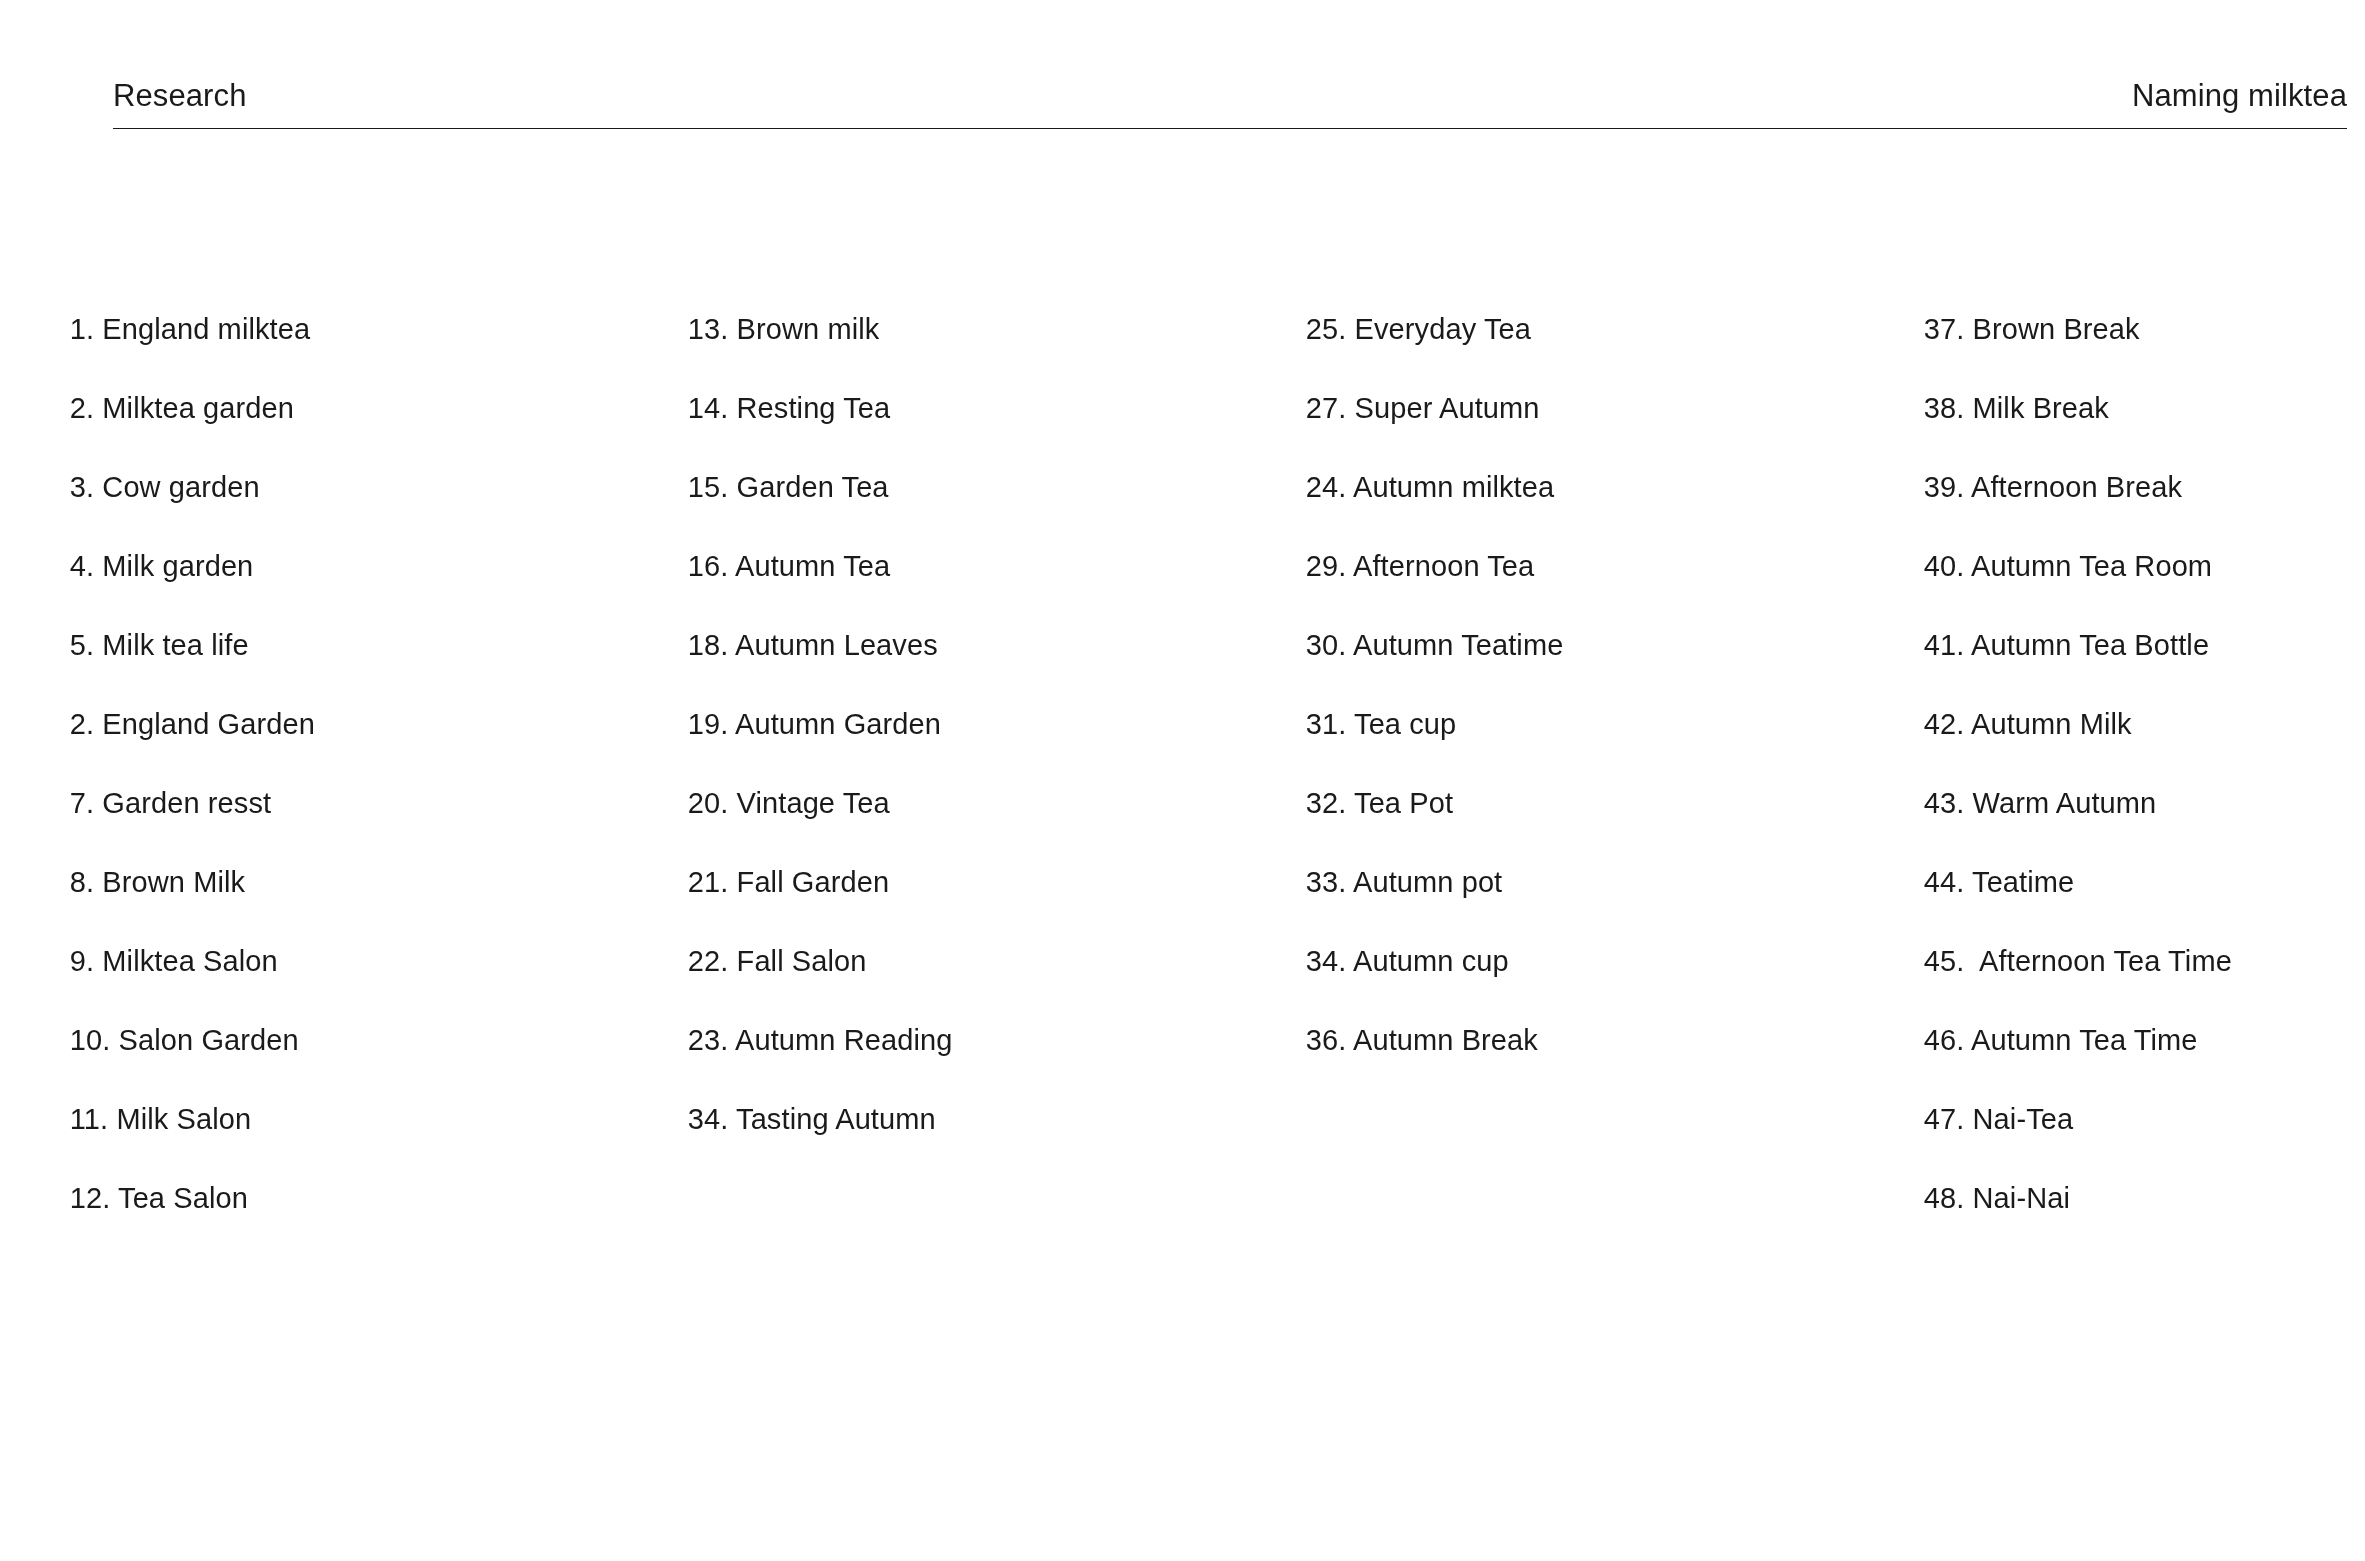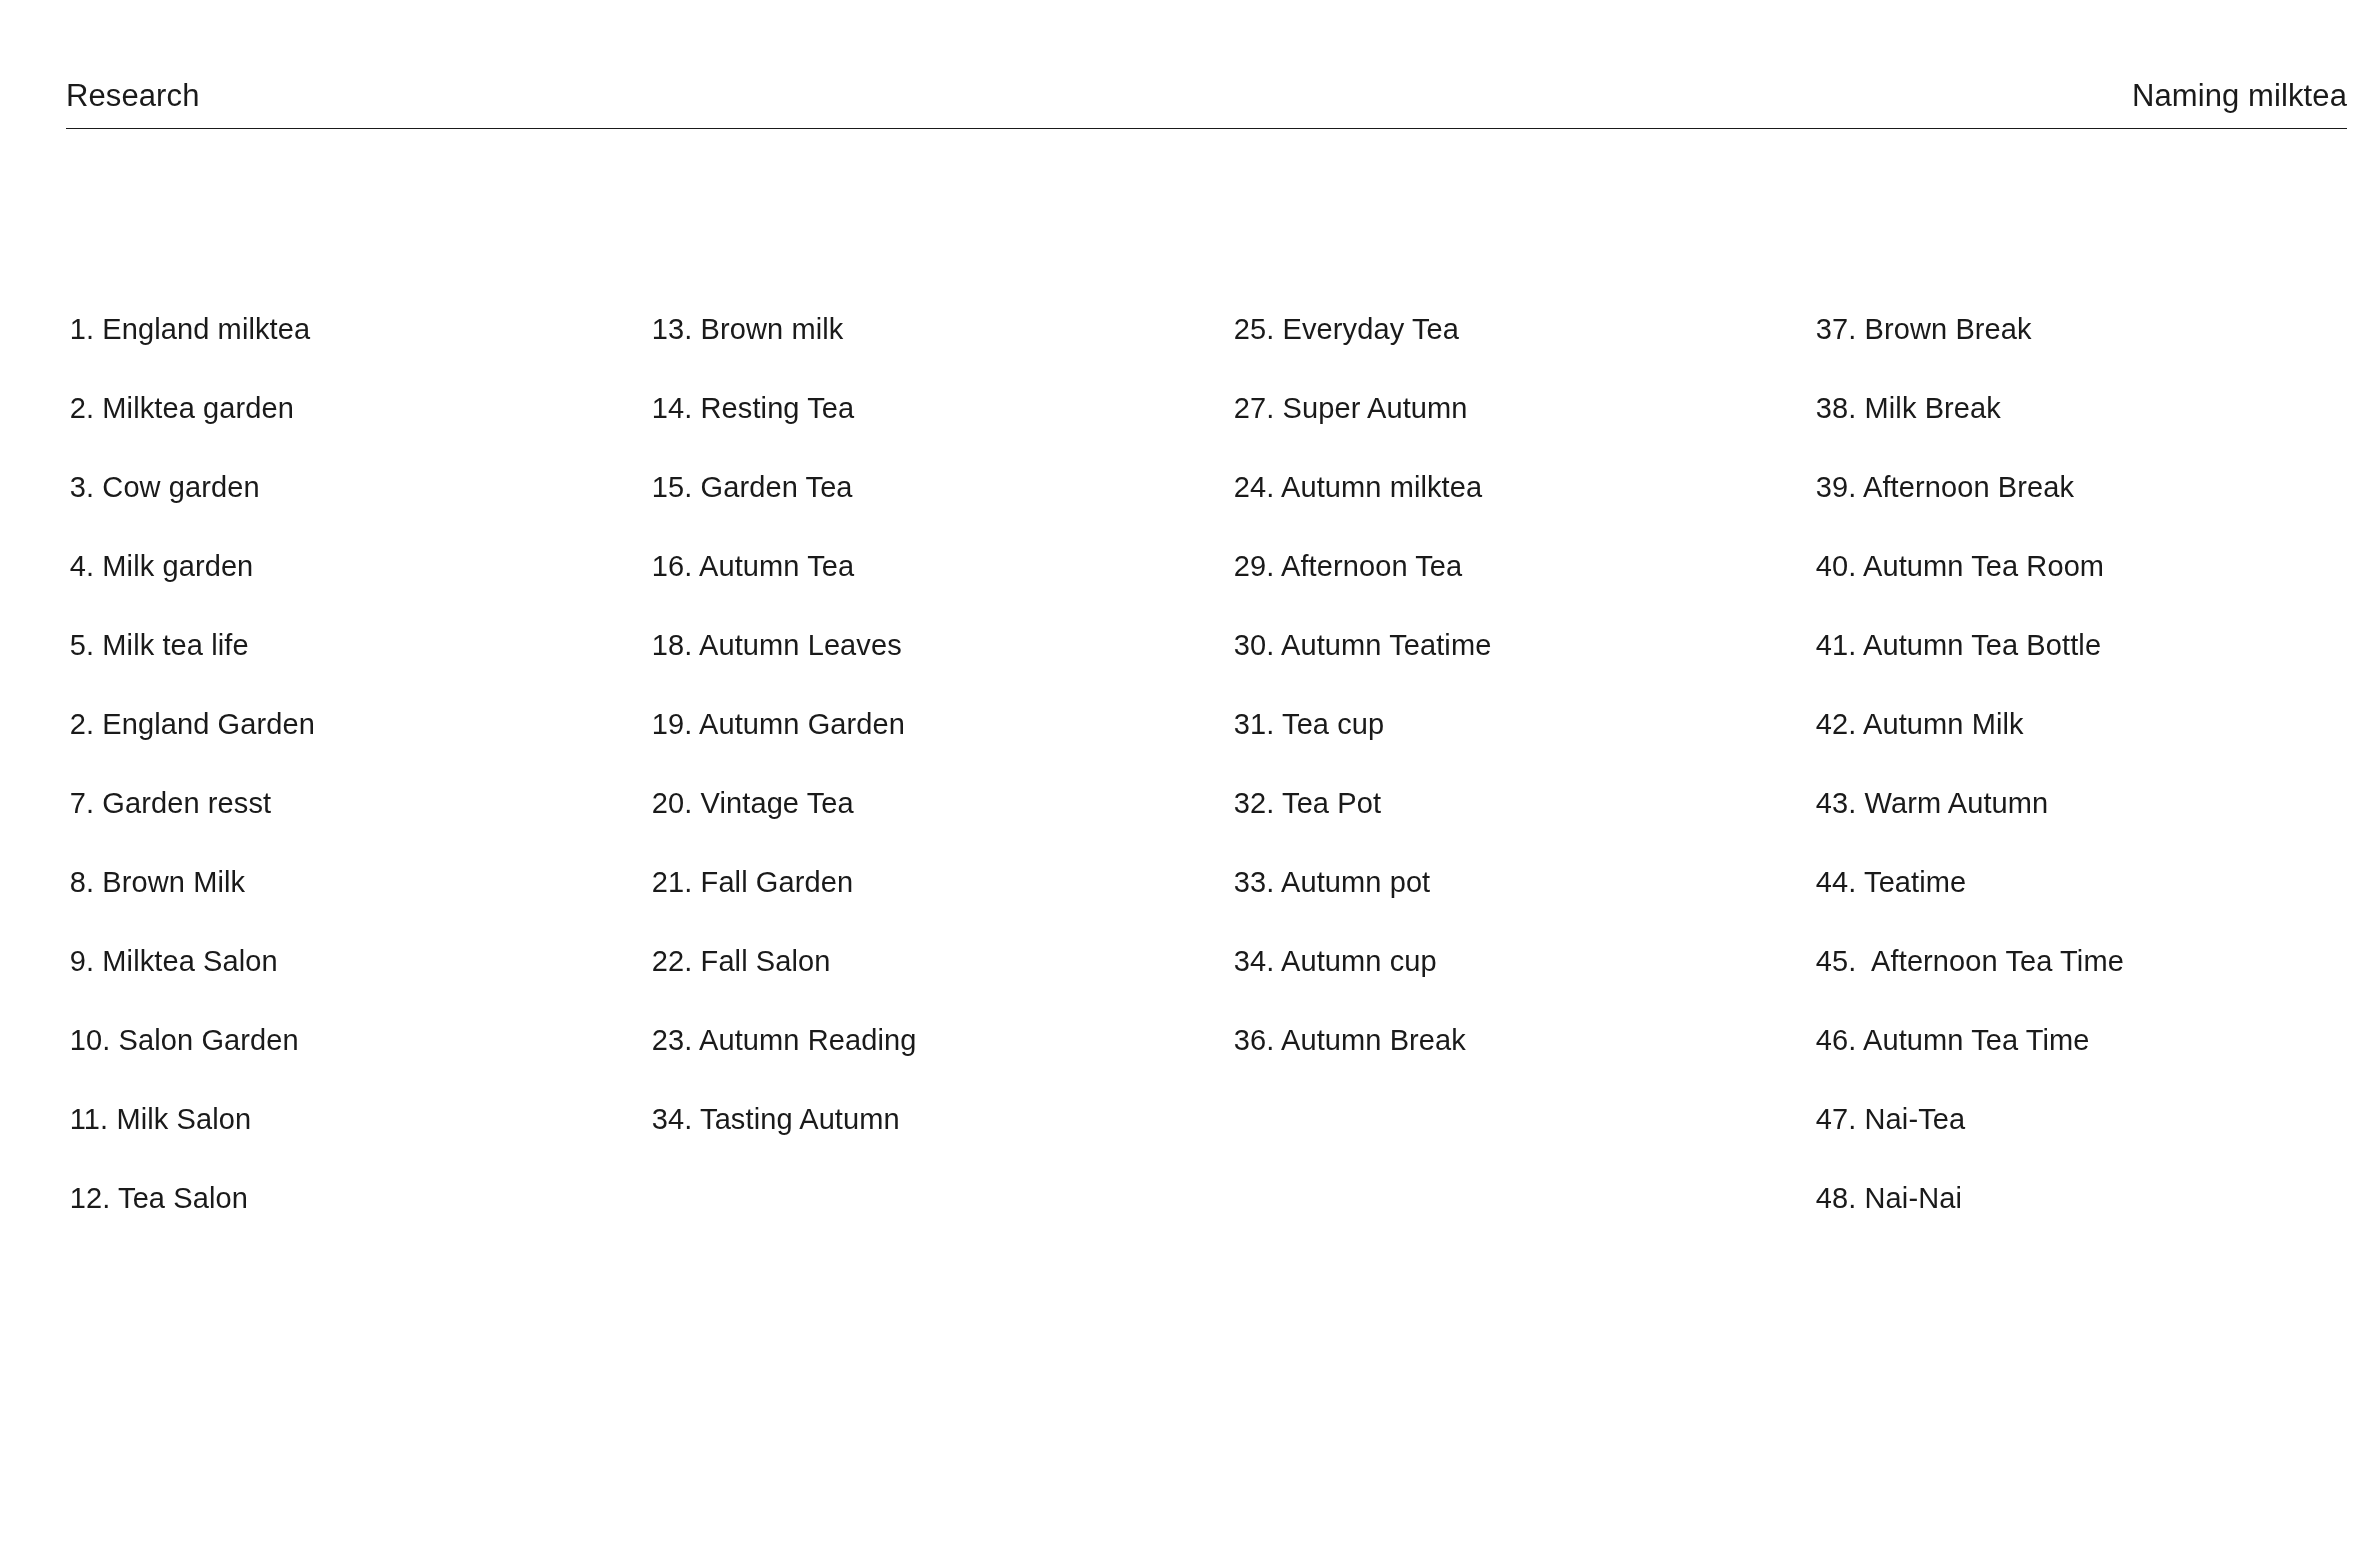--- a/index.html
+++ b/index.html
@@ -21,32 +21,34 @@
     box-sizing: border-box;
     padding: 0 66px;
   }
   .header {
     display: flex;
     justify-content: space-between;
     align-items: flex-end;
     padding-top: 80px;
     padding-bottom: 17px;
     border-bottom: 1.4px solid #1a1a1a;
+    margin-left: 47px;
   }
   .header-left, .header-right {
     font-size: 31px;
     font-weight: 400;
     letter-spacing: 0.1px;
     color: #1a1a1a;
     line-height: 1;
   }
   .columns {
     display: flex;
     margin-top: 161px;
     padding-left: 3.8px;
+    gap: 36px;
   }
   .column {
     width: 582px;
     flex: 0 0 582px;
   }
   .item {
     font-size: 29px;
     line-height: 79px;
     color: #1a1a1a;
     white-space: pre;

